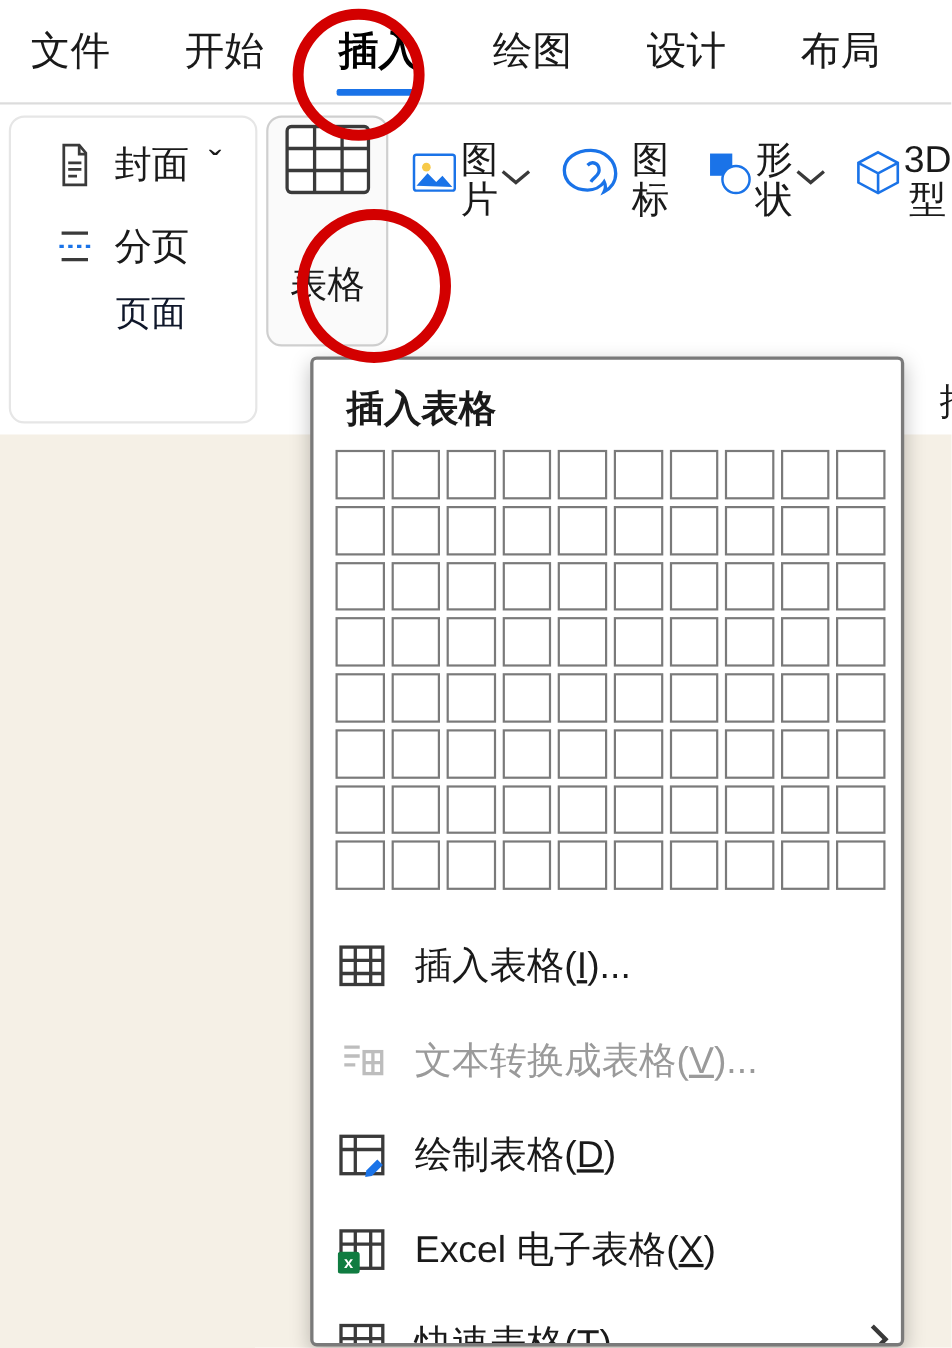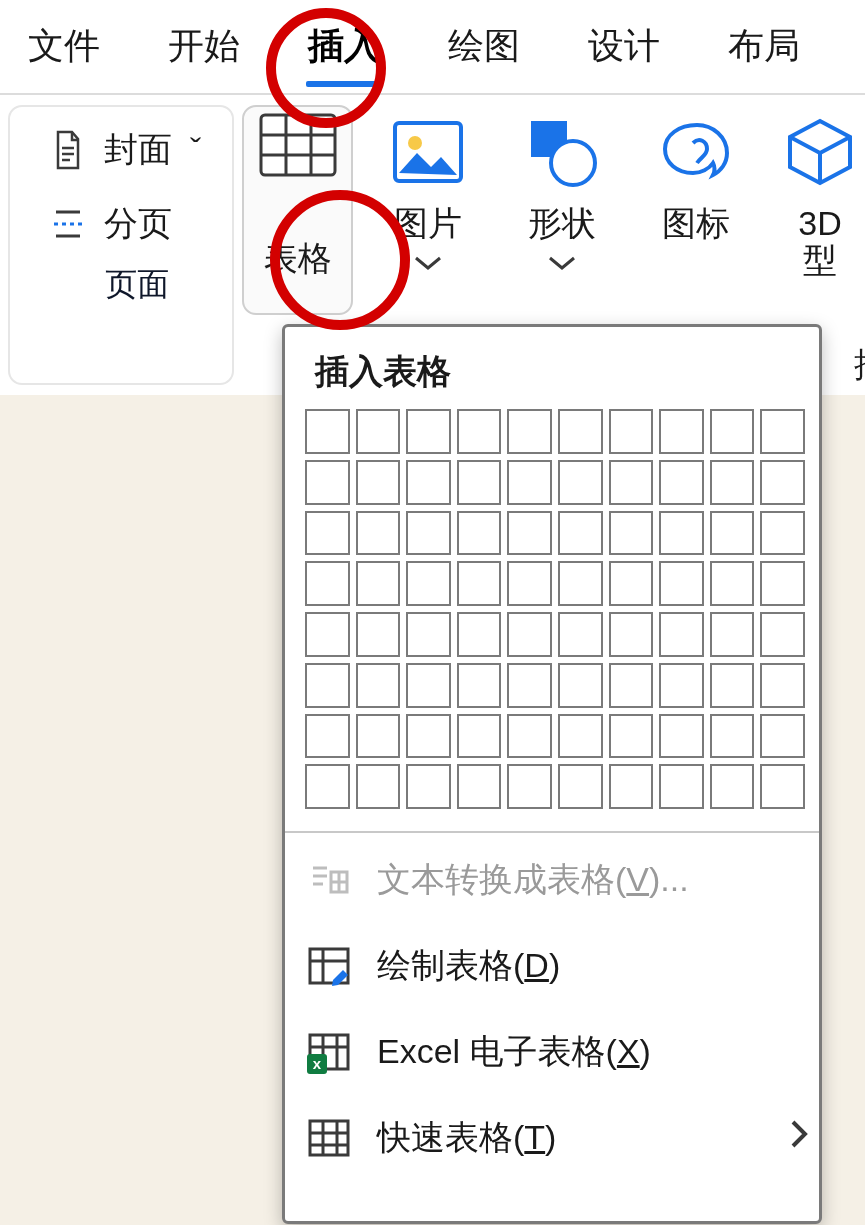--- a/index.html
+++ b/index.html
@@ -111,21 +111,20 @@
   .chev svg { width: 28px; height: 18px; }
 
   
   .illus-group {
     display: flex;
     gap: 24px;
     padding-top: 8px;
   }
   .illus-item {
     display: flex;
-    flex-direction: column;
     align-items: center;
     width: 110px;
   }
   .illus-item .big-ic { width: 78px; height: 78px; }
   .illus-item .big-ic svg { width: 100%; height: 100%; }
   .illus-item .ilabel { font-size: 34px; margin-top: 14px; text-align: center; line-height: 1.1; }
   .illus-item .chev { margin-top: 12px; }
 
   .group-label-right {
     position: absolute;
@@ -270,37 +269,37 @@
           </svg>
       </span>
       <span class="ilabel">图片</span>
       <span class="chev"><svg viewBox="0 0 28 18">
             <path fill="none" stroke="#3a3a3a" stroke-width="3" d="M2 4l12 10L26 4"></path>
           </svg></span>
     </div>
     <div class="illus-item">
       <span class="big-ic">
         <svg viewBox="0 0 78 78">
+            <path d="M40 12c16 0 30 12 30 28 0 10-6 18-14 22 2-4 2-8 0-12-4 6-12 10-20 10-16 0-28-10-28-24 0-14 14-24 32-24z" fill="none" stroke="#1a73e8" stroke-width="4"></path>
+            <path d="M36 30c6-6 14-2 14 6 0 6-6 8-10 14" fill="none" stroke="#1a73e8" stroke-width="4"></path>
+          </svg>
+      </span>
+      <span class="ilabel">图标</span>
+    </div>
+    <div class="illus-item">
+      <span class="big-ic">
+        <svg viewBox="0 0 78 78">
             <rect x="8" y="8" width="36" height="36" fill="#1a73e8"></rect>
             <circle cx="50" cy="50" r="22" fill="#fff" stroke="#1a73e8" stroke-width="4"></circle>
           </svg>
       </span>
       <span class="ilabel">形状</span>
       <span class="chev"><svg viewBox="0 0 28 18">
             <path fill="none" stroke="#3a3a3a" stroke-width="3" d="M2 4l12 10L26 4"></path>
           </svg></span>
-    </div>
-    <div class="illus-item">
-      <span class="big-ic">
-        <svg viewBox="0 0 78 78">
-            <path d="M40 12c16 0 30 12 30 28 0 10-6 18-14 22 2-4 2-8 0-12-4 6-12 10-20 10-16 0-28-10-28-24 0-14 14-24 32-24z" fill="none" stroke="#1a73e8" stroke-width="4"></path>
-            <path d="M36 30c6-6 14-2 14 6 0 6-6 8-10 14" fill="none" stroke="#1a73e8" stroke-width="4"></path>
-          </svg>
-      </span>
-      <span class="ilabel">图标</span>
     </div>
     <div class="illus-item" style="width:90px">
       <span class="big-ic">
         <svg viewBox="0 0 78 78">
             <path d="M39 8l30 16v30L39 70 9 54V24z" fill="none" stroke="#1a73e8" stroke-width="4"></path>
             <path d="M9 24l30 16 30-16M39 40v30" fill="none" stroke="#1a73e8" stroke-width="4"></path>
           </svg>
       </span>
       <span class="ilabel">
         <span>3D</span><br><span>型</span>
@@ -392,20 +391,31 @@
         <div class="cell"></div>
         <div class="cell"></div>
         <div class="cell"></div>
         <div class="cell"></div>
         <div class="cell"></div>
         <div class="cell"></div>
       </div>
   </div>
   <div class="sep"></div>
 
+  <div class="menu-item">
+    <span class="mi-ic">
+      <svg viewBox="0 0 44 44">
+          <rect x="3" y="5" width="38" height="34" fill="none" stroke="#3a3a3a" stroke-width="3"></rect>
+          <path stroke="#3a3a3a" stroke-width="3" d="M3 17h38M3 29h38M16 5v34M30 5v34"></path>
+        </svg>
+    </span>
+    <span>
+      <span>插入表格(</span><span class="ul">I</span><span>)...</span>
+    </span>
+  </div>
 
   <div class="menu-item disabled">
     <span class="mi-ic">
       <svg viewBox="0 0 44 44">
           <path stroke="#bdbdbd" stroke-width="3" d="M6 10h14M6 18h14M6 26h10"></path>
           <rect x="24" y="14" width="16" height="20" fill="none" stroke="#bdbdbd" stroke-width="3"></rect>
           <path stroke="#bdbdbd" stroke-width="3" d="M24 24h16M32 14v20"></path>
         </svg>
     </span>
     <span>

